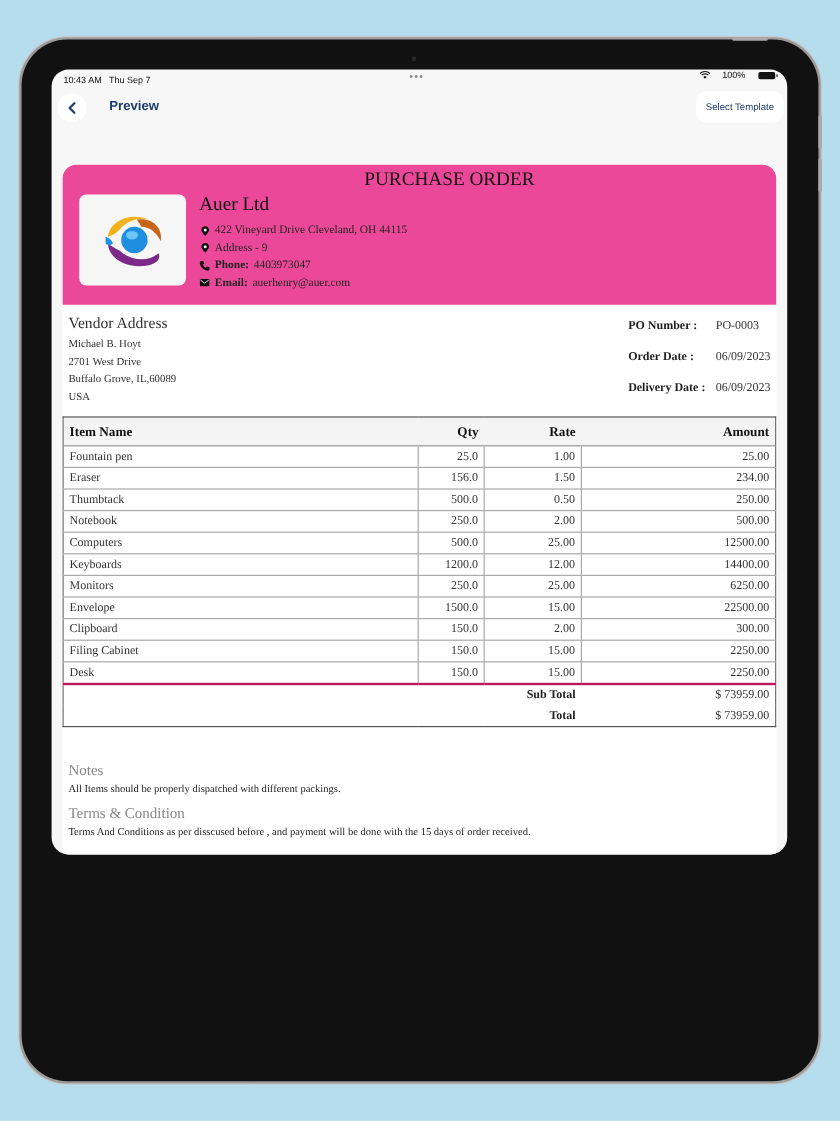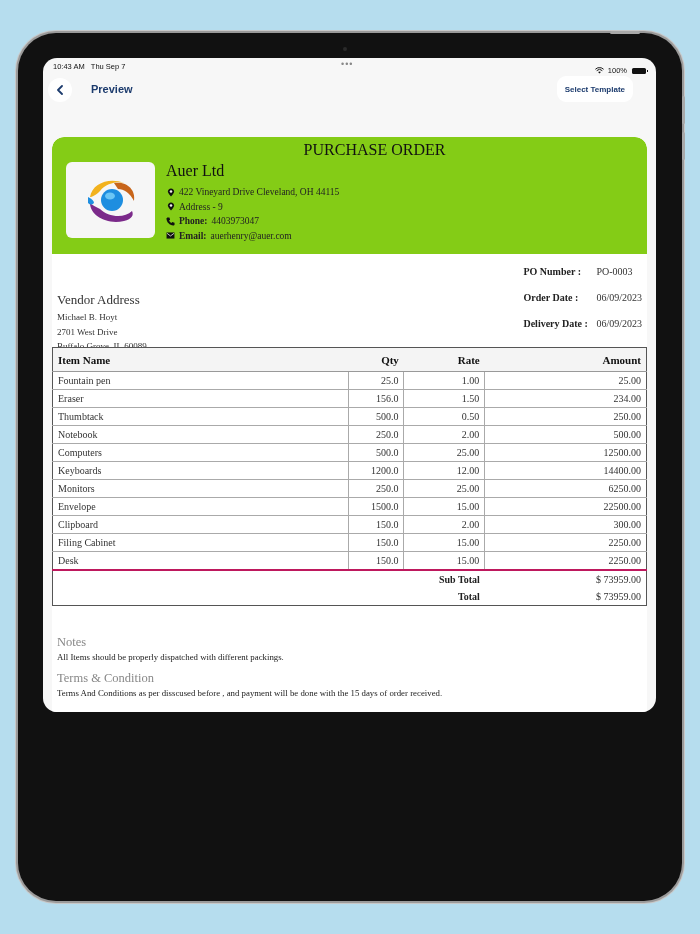--- a/index.html
+++ b/index.html
@@ -15,45 +15,45 @@
   .camera { position: absolute; left: 343px; top: 47px; width: 4px; height: 4px; border-radius: 50%; background: #2a2a2a; }
 
   .screen {
     position: absolute; left: 43px; top: 58px; width: 613px; height: 654px;
     background: #f7f7f7; border-radius: 14px; overflow: hidden;
   }
 
   .statusbar { height: 16px; position: relative; font-size: 7.5px; color: #111; }
   .statusbar .time { position: absolute; left: 10px; top: 4px; }
   .statusbar .dots { position: absolute; left: 298px; top: 1px; font-size: 9px; color: #888; letter-spacing: 1px; }
-  .statusbar .right { position: absolute; right: 10px; top: 8px; display: flex; align-items: center; gap: 4px; }
+  .statusbar .right { position: absolute; right: 10px; top: 0; display: flex; align-items: center; gap: 10px; }
   .battery { width: 14px; height: 6px; background: #111; border-radius: 1.5px; position: relative; margin-left: 1px; }
   .battery::after { content: ""; position: absolute; right: -2px; top: 2px; width: 1px; height: 2px; background: #111; }
 
   .navbar { position: relative; height: 32px; }
   .back-btn { position: absolute; left: 5px; top: 4px; width: 24px; height: 24px; border-radius: 12px; background: #fff; display: flex; align-items: center; justify-content: center; }
   .nav-title { position: absolute; left: 36px; top: 9px; font-size: 11px; font-weight: bold; color: #1c3b6d; margin-left: 12px; }
-  .template-btn { position: absolute; right: 23px; top: 2px; height: 26px; padding: 0 8px; border-radius: 9px; background: #fff; font-size: 8px; font-weight: bold; color: #1c3b6d; display: flex; align-items: center; }
+  .template-btn { position: absolute; right: 3px; top: 2px; height: 26px; padding: 0 8px; border-radius: 9px; background: #fff; font-size: 8px; font-weight: normal; color: #1c3b6d; display: flex; align-items: center; }
 
   .doc {
     position: absolute; left: 9px; top: 79px; width: 595px; height: 614px;
     background: #fff; border-radius: 12px; overflow: hidden;
     font-family: "Liberation Serif", serif; color: #222;
   }
-  .doc-header { position: relative; height: 117px; background: #84cc16; border-radius: 12px 12px 0 0; }
+  .doc-header { position: relative; height: 117px; background: #ec4899; border-radius: 12px 12px 0 0; }
   .po-title { position: absolute; left: 0; right: 0; top: 4px; text-align: center; font-size: 16px; color: #111; padding-left: 50px; }
   .logo-box { position: absolute; left: 14px; top: 25px; width: 89px; height: 76px; background: #f6f6f6; border-radius: 6px; display: flex; align-items: center; justify-content: center; }
   .company { position: absolute; left: 114px; top: 25px; }
   .company-name { font-size: 16px; color: #111; margin-bottom: 5px; }
   .company-line { font-size: 9.5px; color: #222; height: 14.5px; display: flex; align-items: center; gap: 4px; }
   .company-line b { font-weight: bold; }
   .ci { width: 9px; height: 9px; display: inline-flex; align-items: center; justify-content: center; }
 
   .vendor { position: absolute; left: 5px; top: 124px; }
-  .vendor-title { font-size: 13px; color: #333; margin-bottom: 4px; margin-top: 31px; }
+  .vendor-title { font-size: 13px; color: #333; margin-bottom: 4px; }
   .vendor-line { font-size: 9px; color: #333; height: 14.5px; }
 
   .meta { position: absolute; right: 5px; top: 129px; }
   .meta-row { display: flex; height: 26px; font-size: 10px; }
   .meta-label { width: 73px; font-weight: bold; color: #222; }
   .meta-value { color: #333; }
 
   .items-table { position: absolute; left: 0; top: 210px; width: 595px; border-collapse: collapse; font-size: 10px; }
   .items-table th { height: 24px; font-weight: bold; font-size: 11px; color: #111; background: #f4f4f4; border-top: 1.5px solid #555; border-bottom: 1px solid #999; padding: 0 5px; }
   .items-table th:first-child { border-left: 1.5px solid #555; text-align: left; }

